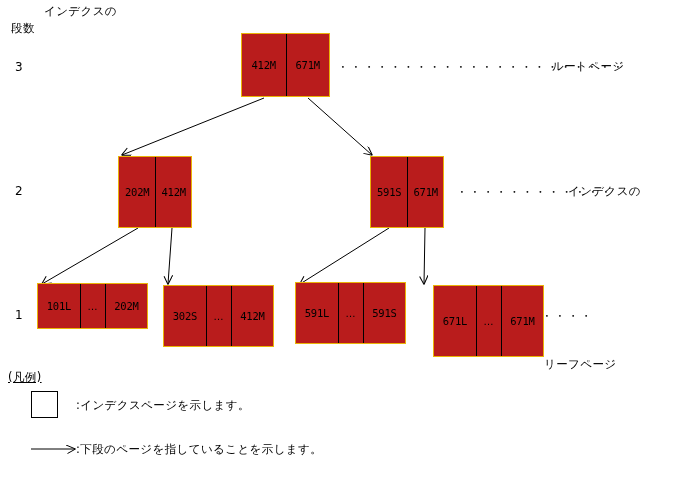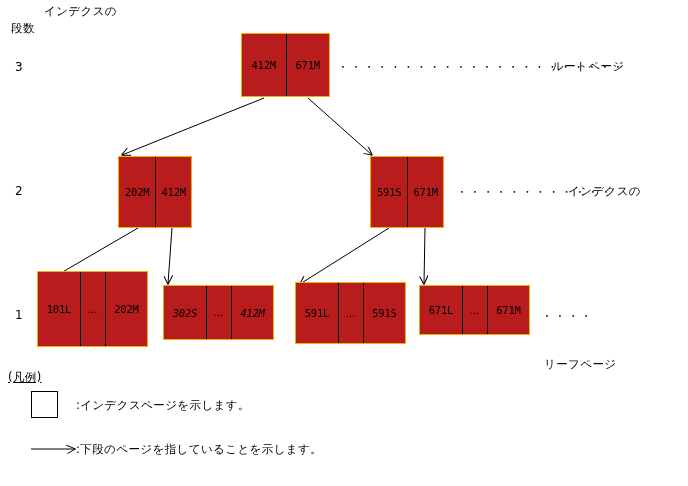--- a/index.html
+++ b/index.html
@@ -126,39 +126,39 @@
     <div class="cell" style="width:36px;">412M</div>
   </div>
 
   <div class="page-box" style="left:370px; top:156px; width:74px; height:72px;">
     <div class="cell" style="width:37px;">591S</div>
     <div class="cell" style="width:36px;">671M</div>
   </div>
   <div class="txt jp" style="left:456px; top:185px; letter-spacing:1.6px;">・・・・・・・・・・・・</div>
   <div class="txt jp" style="left:568px; top:184px;">インデクスの</div>
 
-  <div class="page-box" style="left:37px; top:271px; width:111px; height:76px;">
+  <div class="page-box" style="left:37px; top:283px; width:111px; height:46px;">
     <div class="cell" style="width:42px;">101L</div>
     <div class="cell ellipsis" style="width:25px;">…</div>
     <div class="cell" style="width:42px;">202M</div>
   </div>
 
-  <div class="page-box" style="left:163px; top:285px; width:111px; height:55px;font-style:italic;">
+  <div class="page-box" style="left:163px; top:285px; width:111px; height:62px;">
     <div class="cell" style="width:42px;">302S</div>
     <div class="cell ellipsis" style="width:25px;">…</div>
     <div class="cell" style="width:42px;">412M</div>
   </div>
 
   <div class="page-box" style="left:295px; top:282px; width:111px; height:62px;">
     <div class="cell" style="width:42px;">591L</div>
     <div class="cell ellipsis" style="width:25px;">…</div>
     <div class="cell" style="width:42px;">591S</div>
   </div>
 
-  <div class="page-box" style="left:419px; top:285px; width:111px; height:50px;justify-content:space-between;">
+  <div class="page-box" style="left:433px; top:285px; width:111px; height:72px;justify-content:space-between;">
     <div class="cell" style="width:42px;">671L</div>
     <div class="cell ellipsis" style="width:25px;">…</div>
     <div class="cell" style="width:42px;">671M</div>
   </div>
 
   <div class="txt jp" style="left:541px; top:309px; letter-spacing:1.6px;">・・・・</div>
   <div class="txt jp" style="left:544px; top:309px;margin-top:48px;">リーフページ</div>
 
   <div class="txt jp" style="left:8px; top:370px;text-decoration:underline;">(凡例)</div>
 

